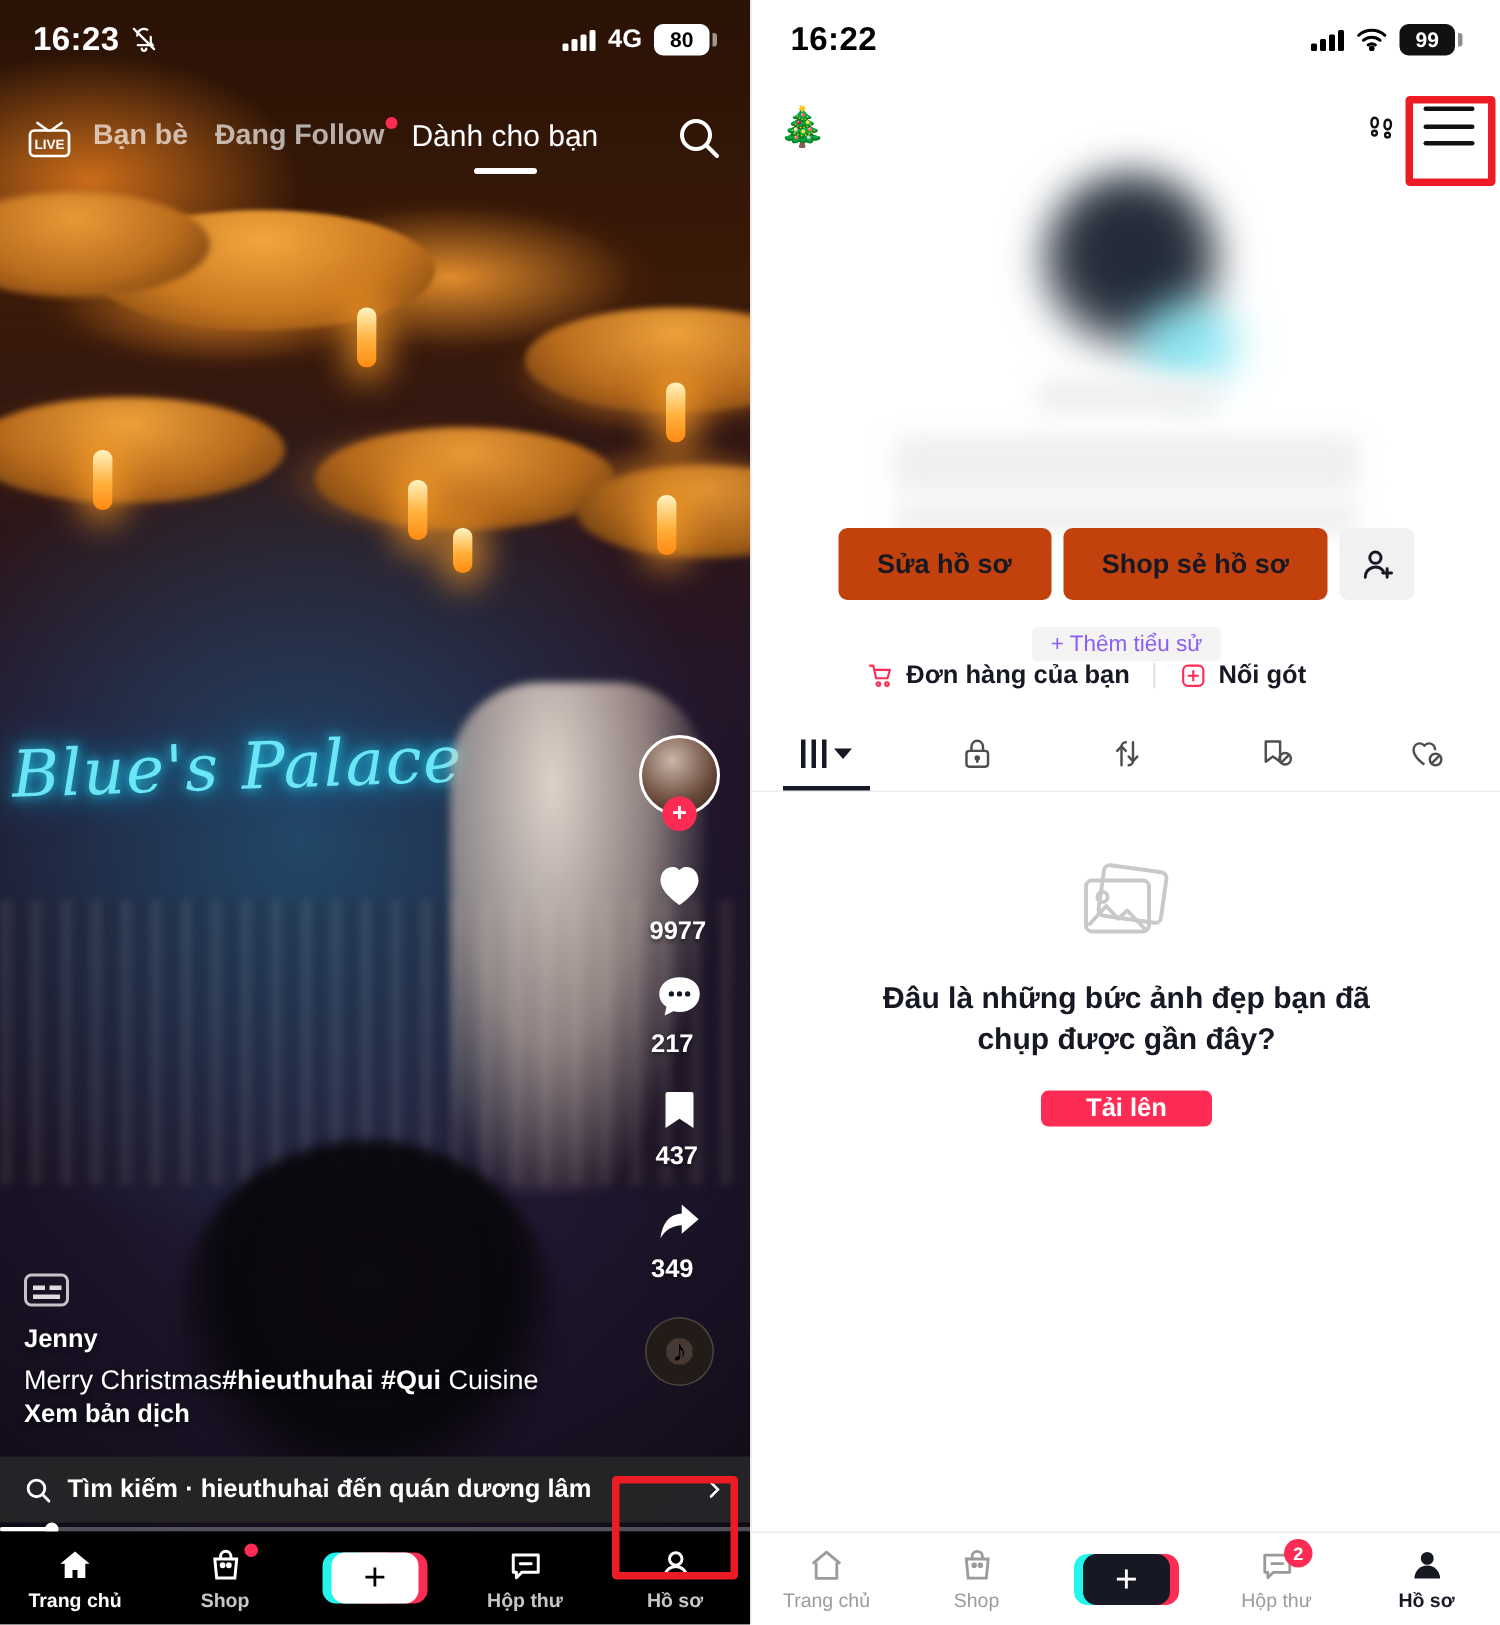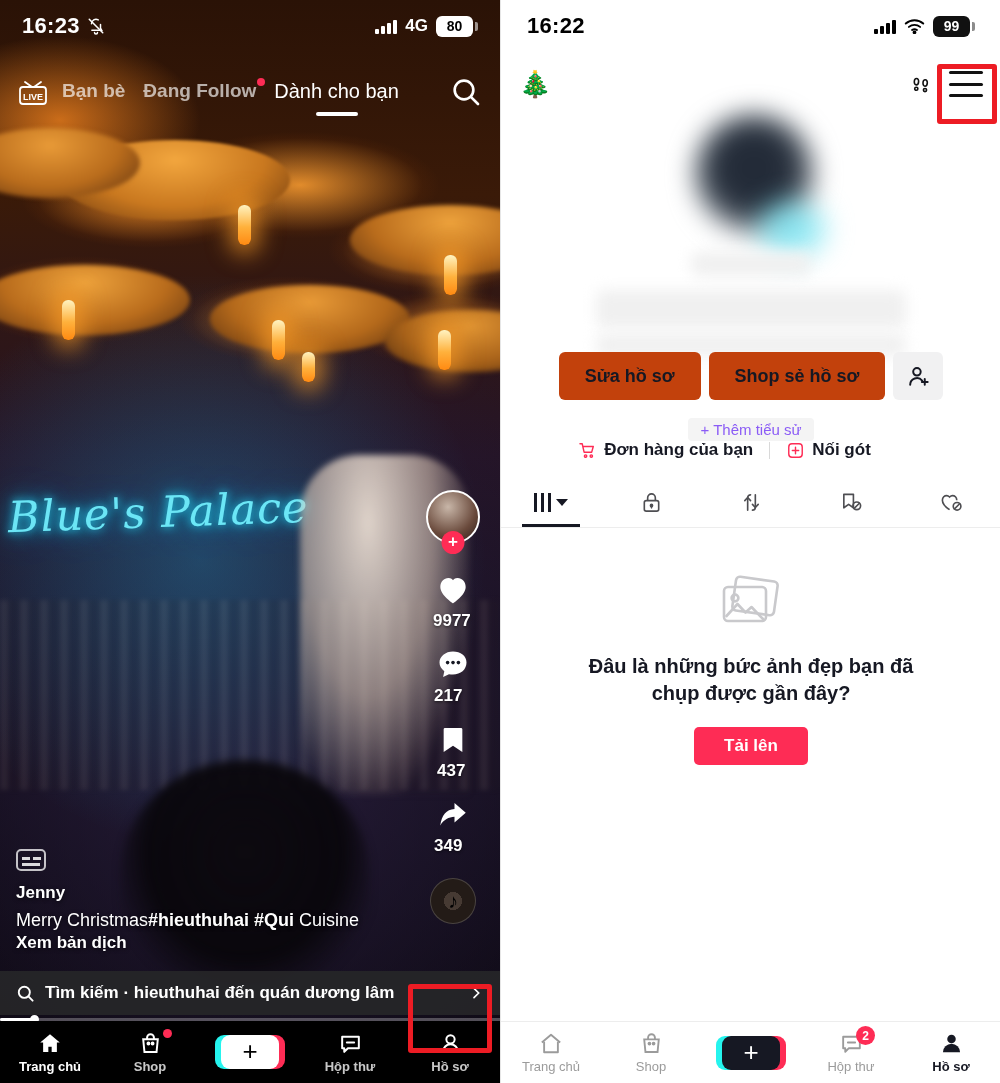--- a/index.html
+++ b/index.html
@@ -311,21 +311,21 @@
   .empty-state {
     position:absolute; top: 575px; left: 0; width: 500px; z-index: 8;
     display:flex; flex-direction:column; align-items:center;
   }
   .empty-title {
     font-size: 20px; font-weight: 700; color: #161823; text-align:center;
     line-height: 1.35; margin-top: 16px; max-width: 330px;
   }
   .upload-btn {
     margin-top: 20px; background:#fe2c55; color:#fff; border:none; border-radius: 5px;
-    height: 38px; padding: 0 30px; font-size: 17px; font-weight: 700;
+    height: 24px; padding: 0 30px; font-size: 17px; font-weight: 700;
     font-family: "Liberation Sans", sans-serif;
   }
   svg { display:block; }
 </style>
 </head>
 <body>
 
 <div class="screens">
 
   <div class="phone-left">

